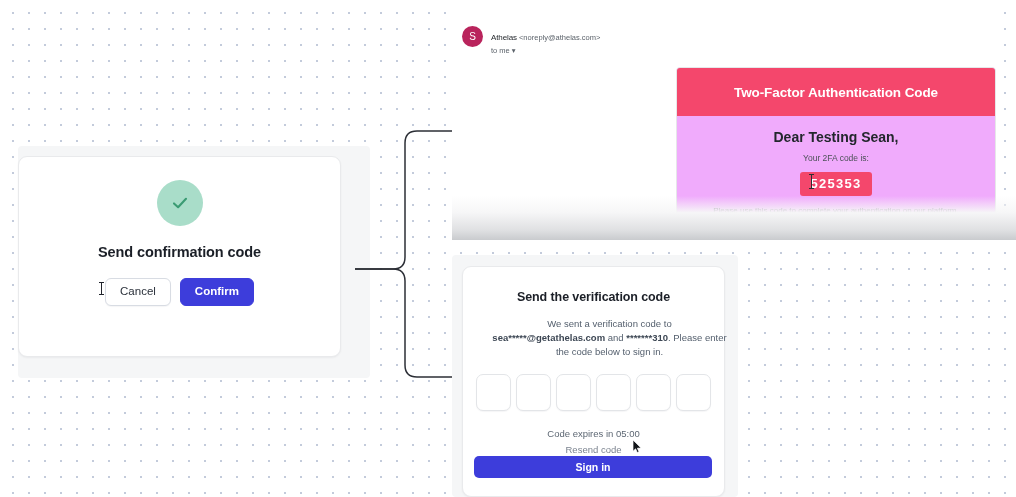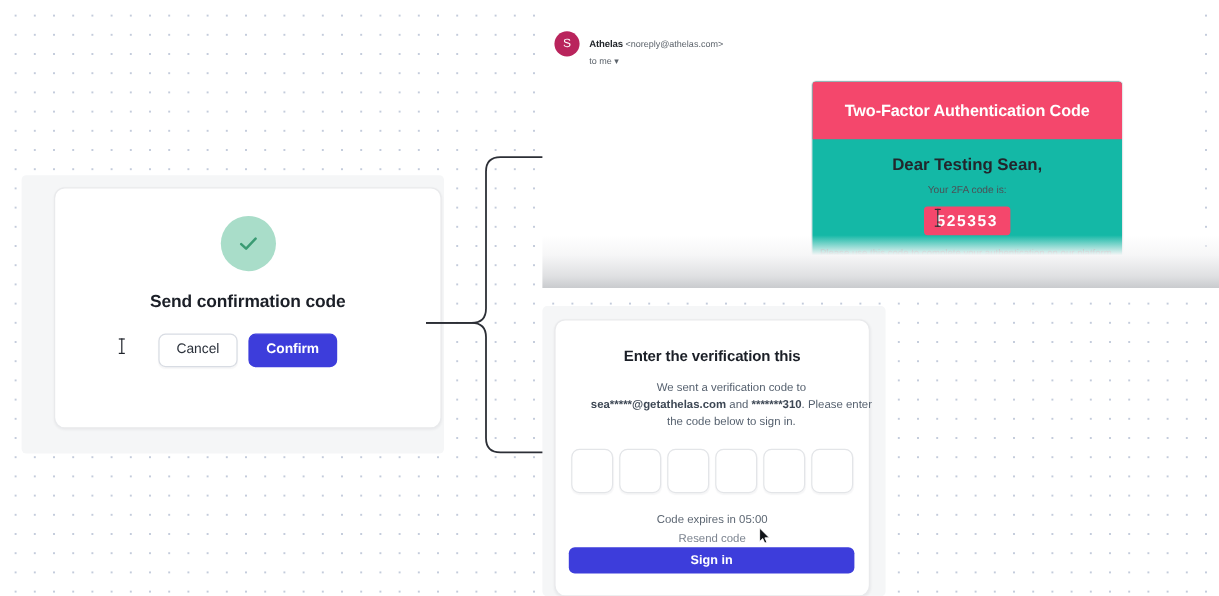--- a/index.html
+++ b/index.html
@@ -25,21 +25,21 @@
     position: absolute;
     left: 18px;
     top: 146px;
     width: 352px;
     height: 232px;
     background: #f5f6f7;
     border-radius: 4px;
   }
   #confirm-card {
     position: absolute;
-    left: 27px;
+    left: 0;
     top: 10px;
     width: 323px;
     height: 201px;
     background: #ffffff;
     border: 1px solid #e9eaec;
     border-radius: 9px;
     box-shadow: 0 1px 2px rgba(16,24,40,.05);
     display: flex;
     flex-direction: column;
     align-items: center;
@@ -155,45 +155,45 @@
     border-radius: 50%;
     background: #b9245c;
     color: #ffffff;
     font-size: 10px;
     display: flex;
     align-items: center;
     justify-content: center;
   }
   #sender-name {
     font-size: 8px;
-    font-weight: bold;
+    font-weight: normal;
     color: #1f2328;
     letter-spacing: -0.1px;
   }
   #sender-address {
     font-size: 7.5px;
     color: #5c636b;
     margin-left: 2px;
     font-weight: normal;
   }
   #sender-recipient {
     font-size: 7.5px;
     color: #5c636b;
     margin-top: 2px;
   }
 
   #email-card {
     position: absolute;
     left: 224px;
     top: 57px;
-    width: 260px;
+    width: 320px;
     height: 155px;
     border: 1px solid #e6e7e9;
     border-radius: 4px;
-    background: #14b8a6;
+    background: #f0abfc;
     overflow: hidden;
   }
   #email-card-header {
     height: 48px;
     background: #f4476c;
     display: flex;
     align-items: center;
     justify-content: center;
     color: #ffffff;
     font-size: 13.5px;
@@ -407,21 +407,21 @@
       <div id="email-note-1">Please use this code to complete your authentication on our platform.</div>
       <div id="email-note-2">If you did not request this code, please contact our support immediately.</div>
     </div>
   </div>
 </div>
 <div id="email-fade"></div>
 
 <div id="verify-panel">
   <div id="verify-card">
 
-    <div id="verify-title">Enter the verification this</div>
+    <div id="verify-title">Send the verification code</div>
 
     <div id="verify-subtitle">
       <span>We sent a verification code to </span><b>sea*****@getathelas.com</b><span> and </span><b>*******310</b><span>. Please enter the code below to sign in.</span>
     </div>
 
     <div id="code-inputs">
       <input class="code-box" maxlength="1" value="" style="">
       <input class="code-box" maxlength="1" value="" style="">
       <input class="code-box" maxlength="1" value="" style="">
       <input class="code-box" maxlength="1" value="" style="">

